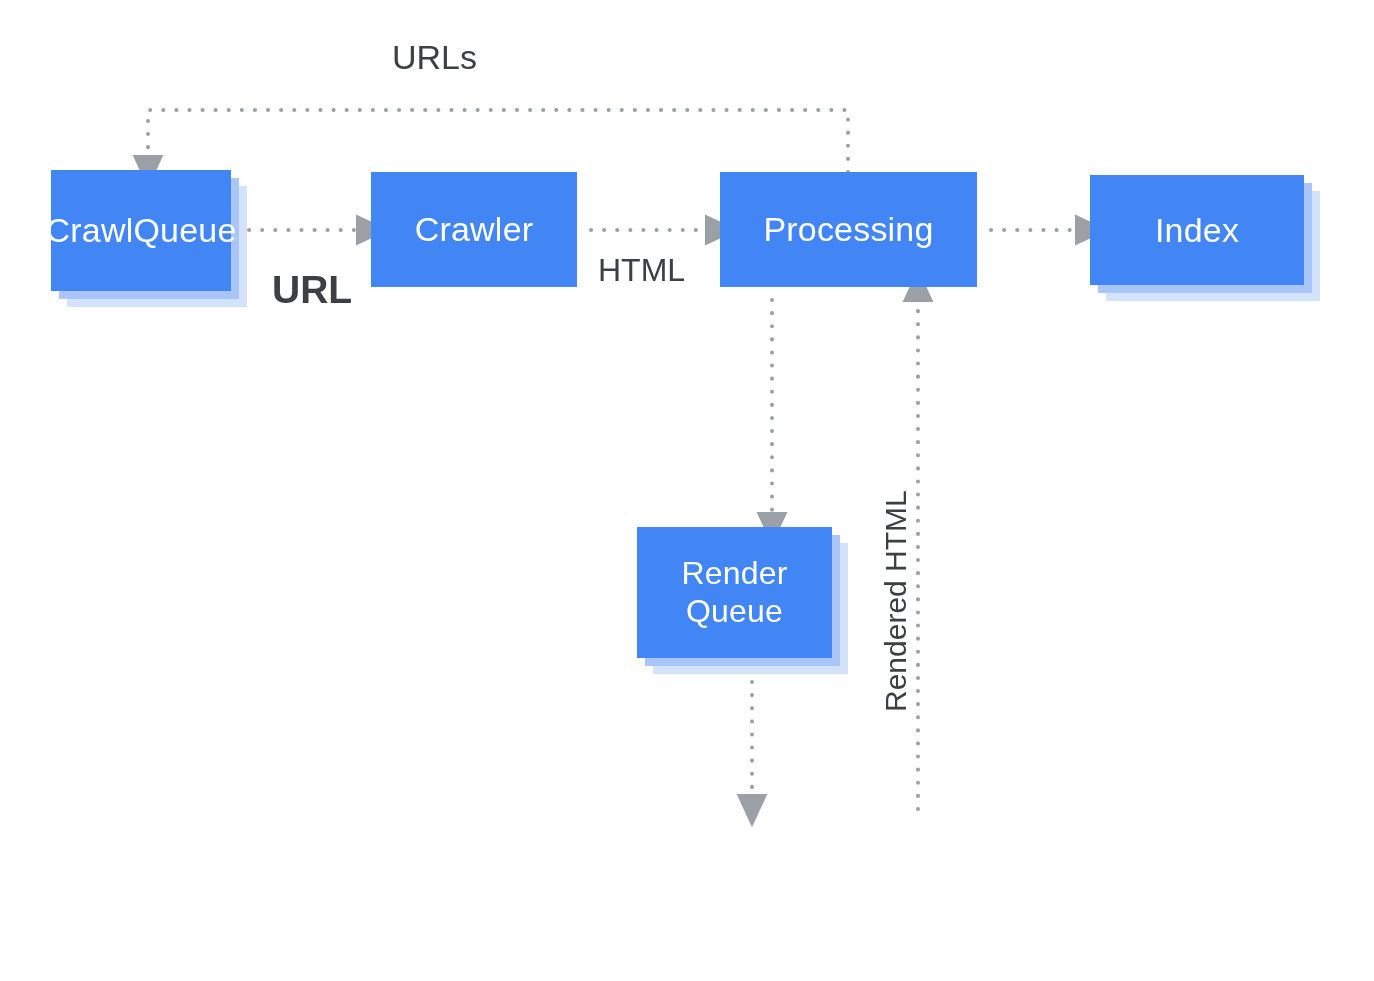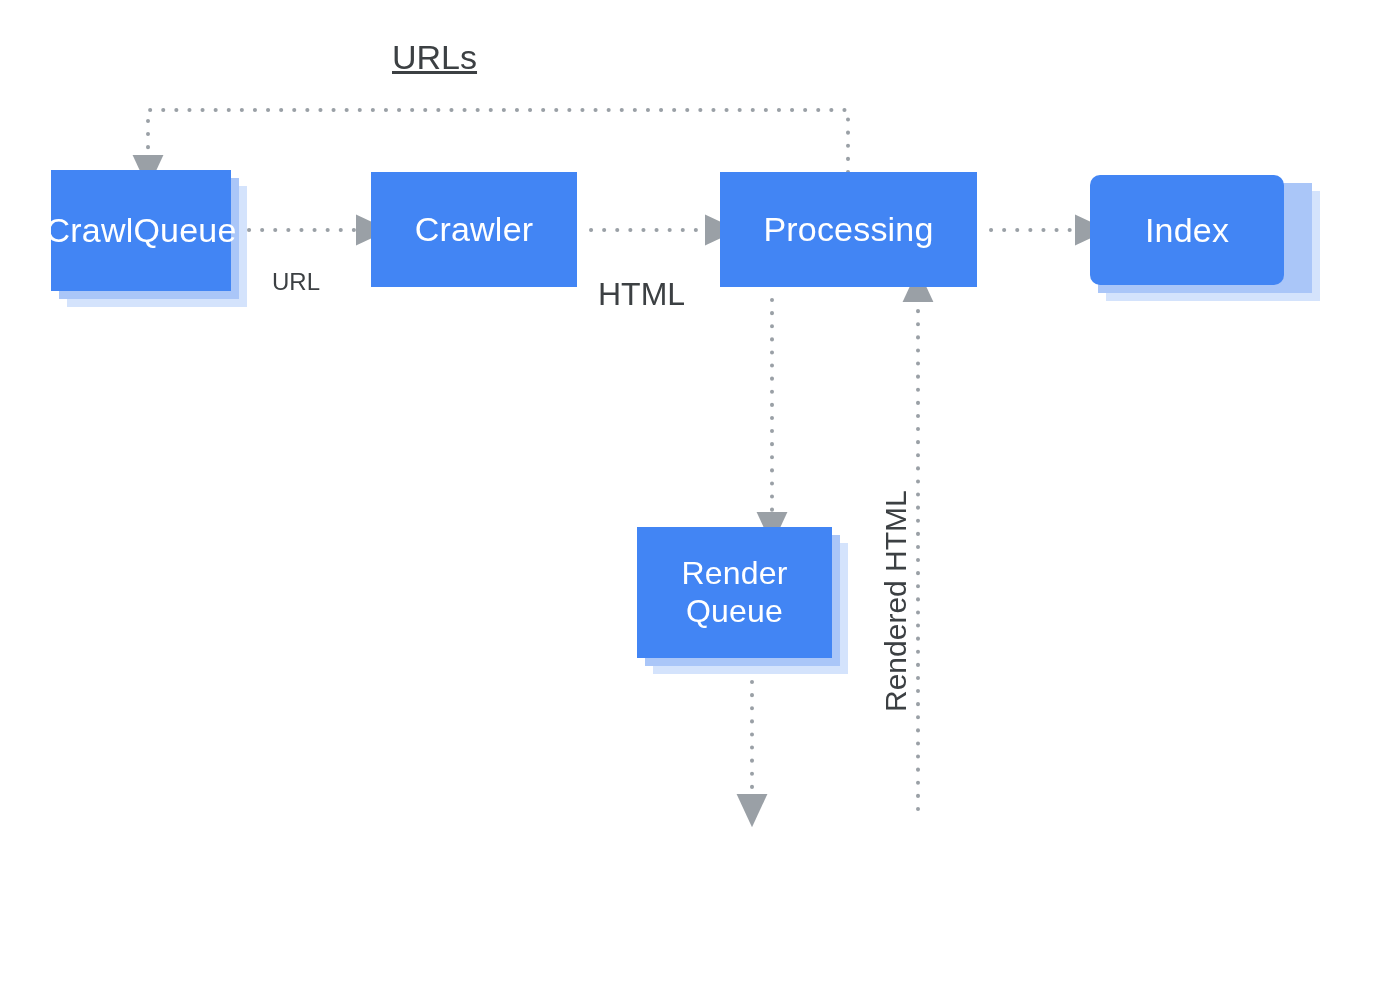--- a/index.html
+++ b/index.html
@@ -116,33 +116,33 @@
   <div class="node" style="left:720px; top:172px; width:257px; height:115px; font-size:34px;">
     <span>Processing</span>
   </div>
 
   <div class="node" style="left:371px; top:172px; width:206px; height:115px; font-size:34px;">
     <span>Crawler</span>
   </div>
 
   <div class="stack-l2" style="left:1106px; top:191px; width:214px; height:110px;"></div>
   <div class="stack-l1" style="left:1098px; top:183px; width:214px; height:110px;"></div>
-  <div class="node" style="left:1090px; top:175px; width:194px; height:110px; font-size:34px;border-radius:10px;">
+  <div class="node" style="left:1090px; top:175px; width:214px; height:110px; font-size:34px;">
     <span>Index</span>
   </div>
 
   <div class="stack-l2" style="left:653px; top:543px; width:195px; height:131px;"></div>
   <div class="stack-l1" style="left:645px; top:535px; width:195px; height:131px;"></div>
   <div class="node" style="left:637px; top:527px; width:195px; height:131px; font-size:32px; flex-direction:column;">
     <span>Render</span>
     <span>Queue</span>
   </div>
 
 
-  <div class="edge-label" style="left:392px; top:38px; font-size:34px;text-decoration:underline;">URLs</div>
+  <div class="edge-label" style="left:392px; top:38px; font-size:34px;">URLs</div>
 
-  <div class="edge-label" style="left:272px; top:268px; font-size:24px;">URL</div>
+  <div class="edge-label" style="left:272px; top:268px; font-size:39px;font-weight:bold;">URL</div>
 
-  <div class="edge-label" style="left:598px; top:276px; font-size:32px;">HTML</div>
+  <div class="edge-label" style="left:598px; top:252px; font-size:32px;">HTML</div>
 
   <div class="edge-label vertical" style="left:879px; top:712px; font-size:30px;">Rendered HTML</div>
 
 </div>
 
 </body></html>

